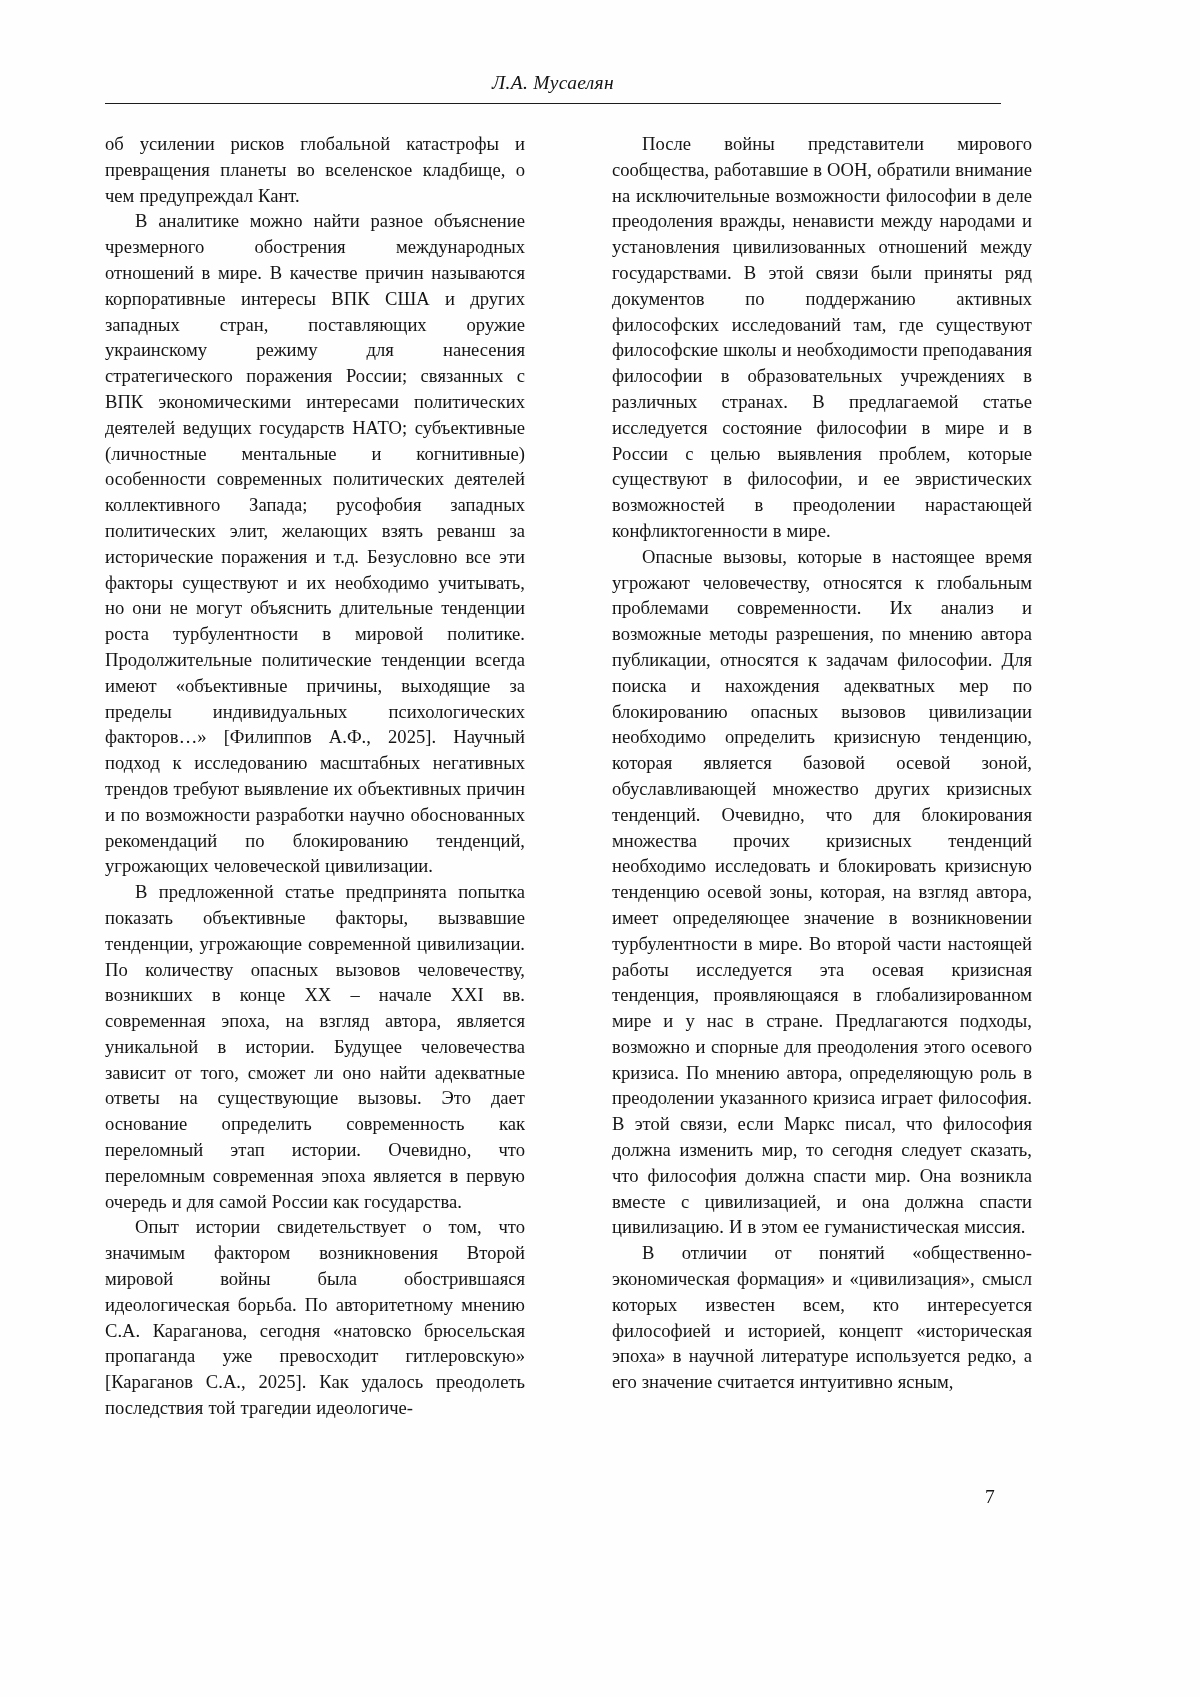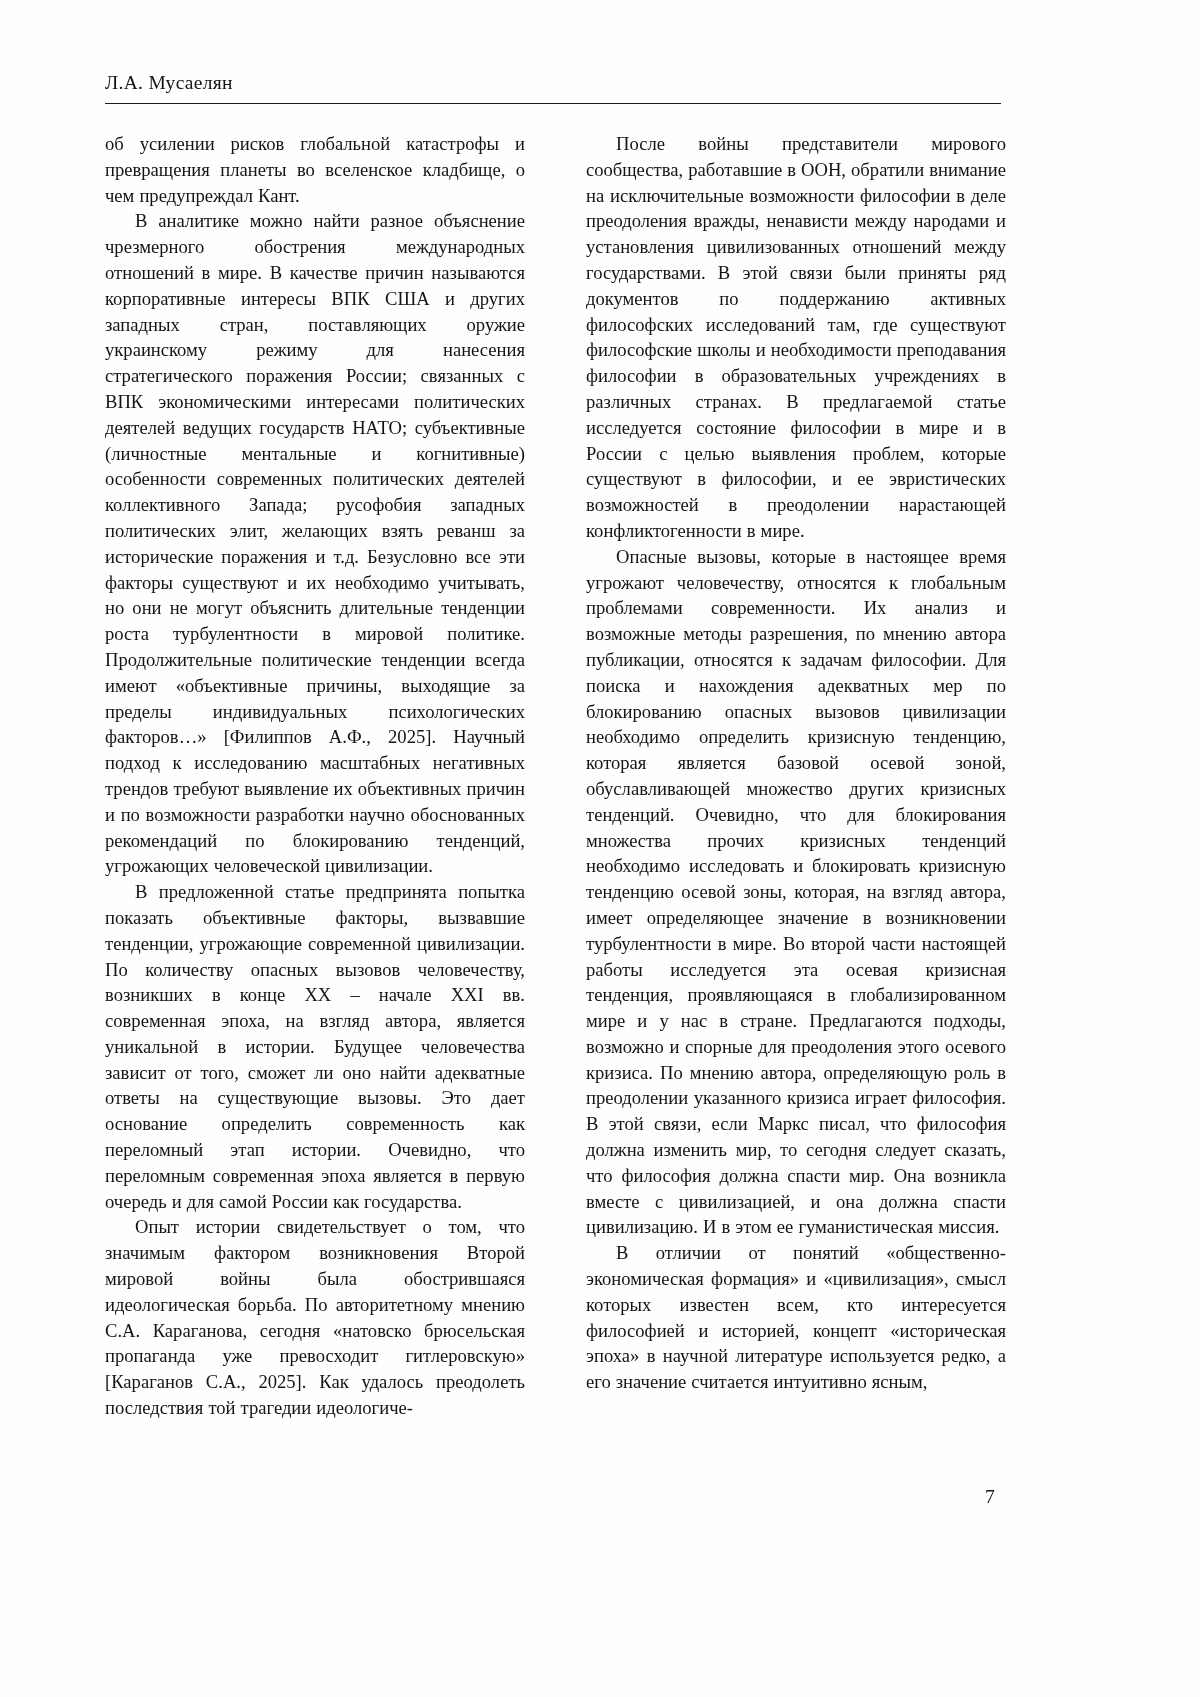--- a/index.html
+++ b/index.html
@@ -12,29 +12,30 @@
     position: relative;
     overflow: hidden;
   }
   .content {
     position: absolute;
     left: 105px;
     top: 72px;
     width: 896px;
   }
   .running-head {
-    text-align: left;
+    text-align: center;
+    font-style: italic;
     font-size: 19.5px;
     letter-spacing: 0.3px;
     padding-bottom: 9px;
     border-bottom: 1.6px solid #1c1c1c;
   }
   .columns {
     display: flex;
-    gap: 61px;
+    gap: 87px;
     margin-top: 27px;
   }
   .column {
     width: 420px;
     flex: 0 0 420px;
   }
   .column p {
     margin: 0;
     font-size: 18.6px;
     line-height: 25.8px;

